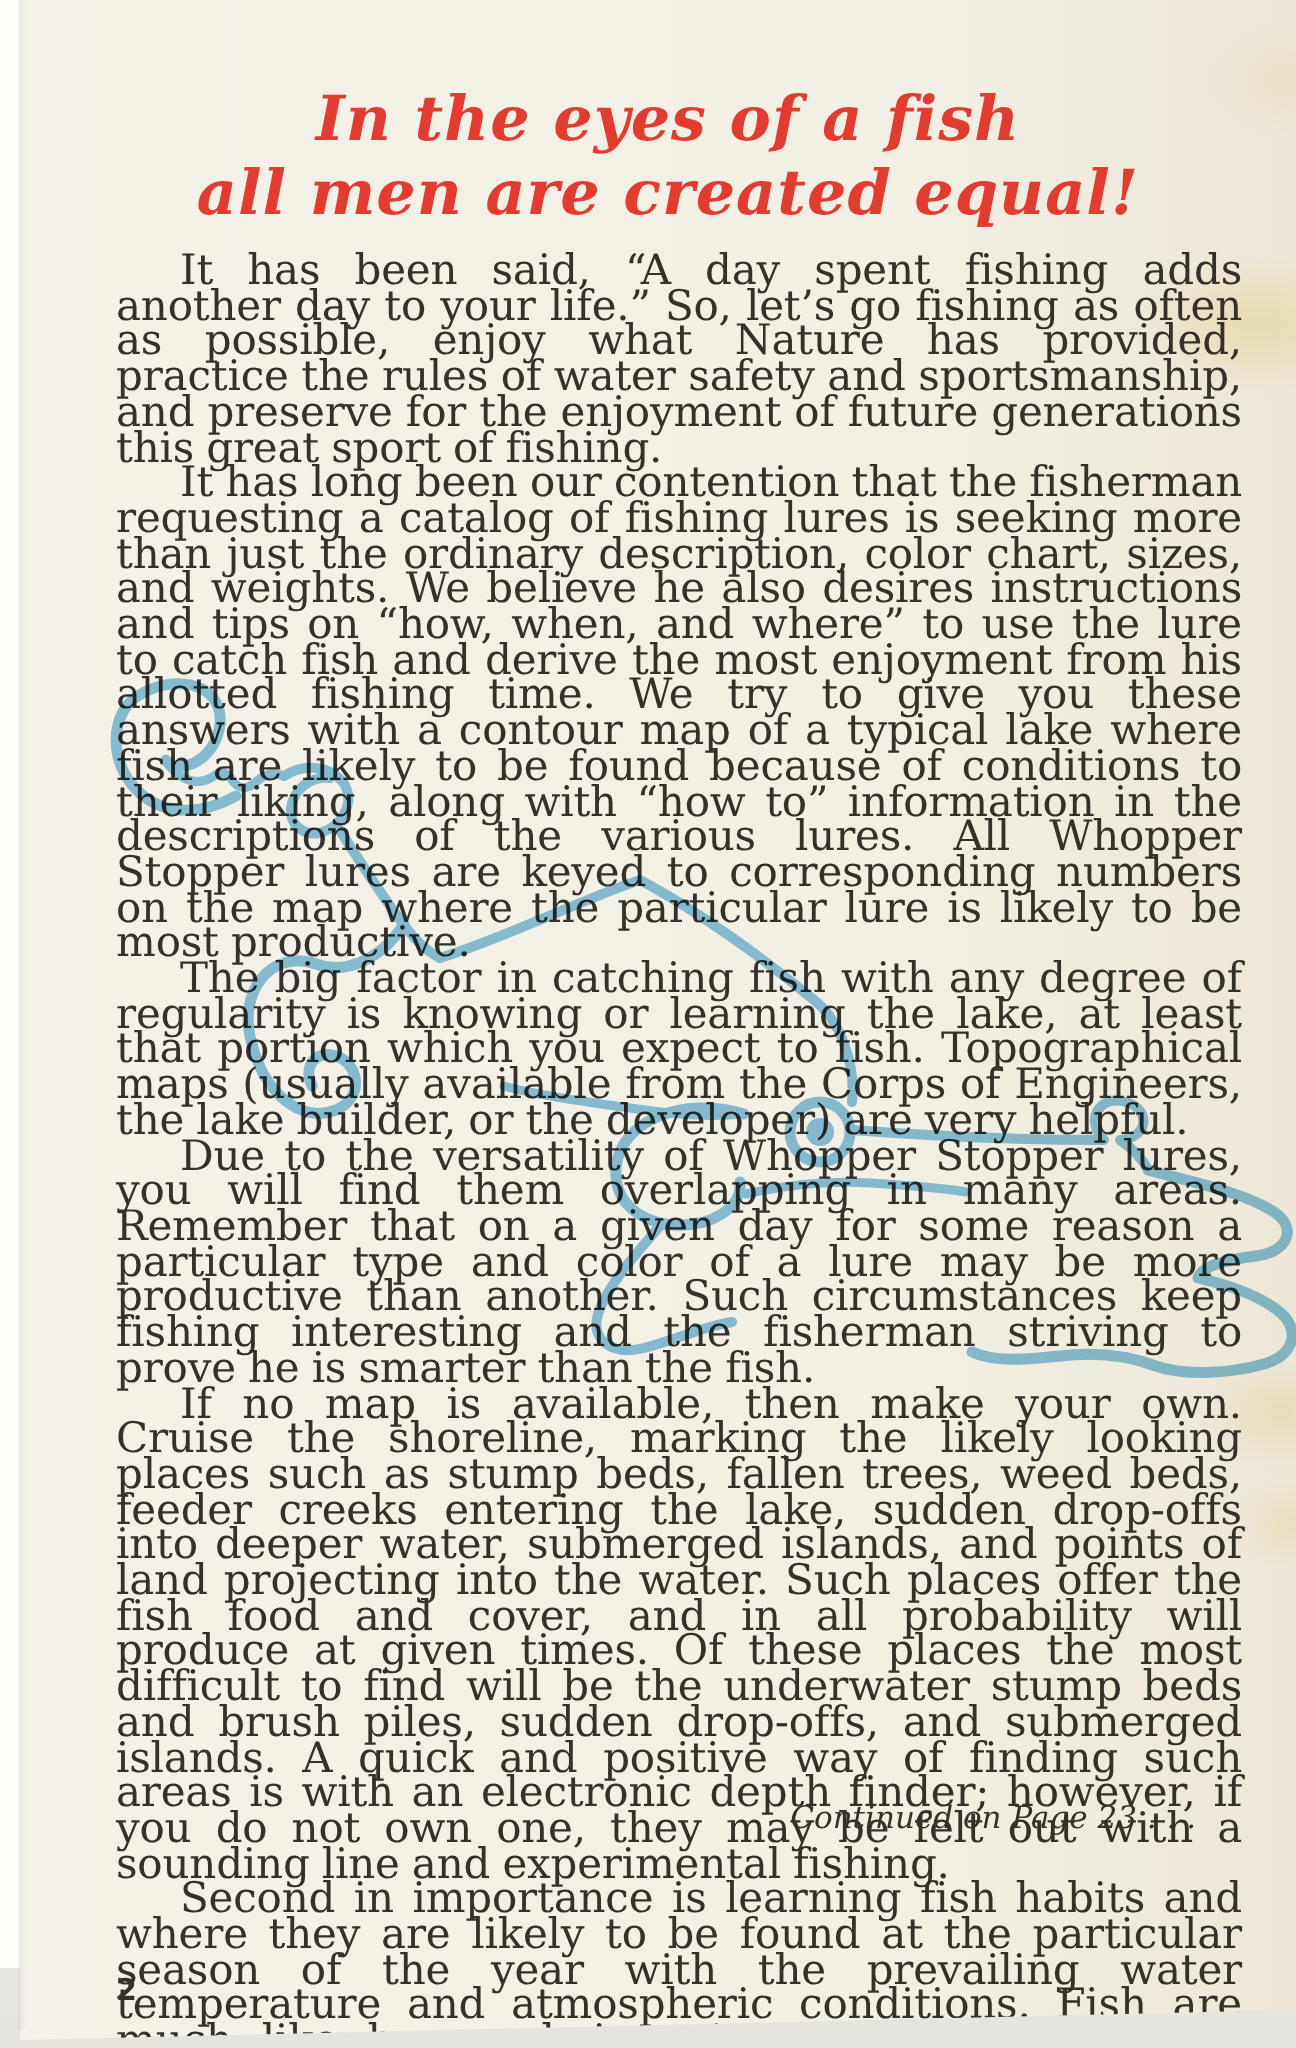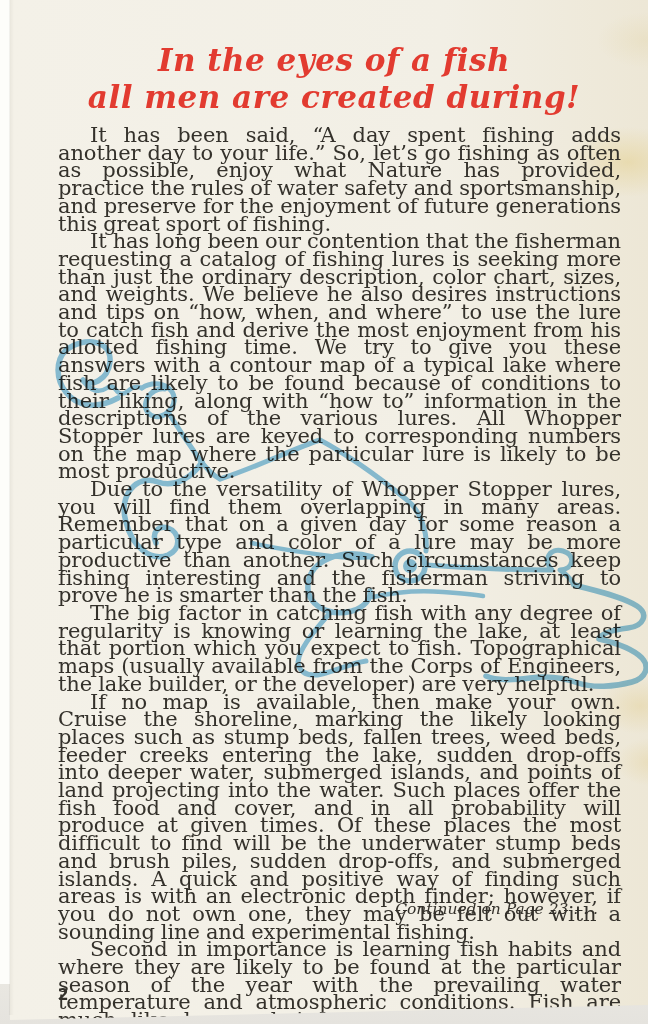--- a/index.html
+++ b/index.html
@@ -69,28 +69,28 @@
 </style>
 </head>
 <body>
 
 <div class="scan">
   <div class="under-page"></div>
 
   <div class="page">
     <h1 class="title">
       <span>In the eyes of a fish</span><br>
-      <span>all men are created during!</span>
+      <span>all men are created equal!</span>
     </h1>
 
     <div class="body-text">
       <p>It has been said, “A day spent fishing adds another day to your life.” So, let’s go fishing as often as possible, enjoy what Nature has provided, practice the rules of water safety and sportsmanship, and preserve for the enjoyment of future generations this great sport of fishing.</p>
       <p>It has long been our contention that the fisherman requesting a catalog of fishing lures is seeking more than just the ordinary description, color chart, sizes, and weights. We believe he also desires instructions and tips on “how, when, and where” to use the lure to catch fish and derive the most enjoyment from his allotted fishing time. We try to give you these answers with a contour map of a typical lake where fish are likely to be found because of conditions to their liking, along with “how to” information in the descriptions of the various lures. All Whopper Stopper lures are keyed to corresponding numbers on the map where the particular lure is likely to be most productive.</p>
+      <p>The big factor in catching fish with any degree of regularity is knowing or learning the lake, at least that portion which you expect to fish. Topographical maps (usually available from the Corps of Engineers, the lake builder, or the developer) are very helpful.</p>
       <p>Due to the versatility of Whopper Stopper lures, you will find them overlapping in many areas. Remember that on a given day for some reason a particular type and color of a lure may be more productive than another. Such circumstances keep fishing interesting and the fisherman striving to prove he is smarter than the fish.</p>
-      <p>The big factor in catching fish with any degree of regularity is knowing or learning the lake, at least that portion which you expect to fish. Topographical maps (usually available from the Corps of Engineers, the lake builder, or the developer) are very helpful.</p>
       <p>If no map is available, then make your own. Cruise the shoreline, marking the likely looking places such as stump beds, fallen trees, weed beds, feeder creeks entering the lake, sudden drop-offs into deeper water, submerged islands, and points of land projecting into the water. Such places offer the fish food and cover, and in all probability will produce at given times. Of these places the most difficult to find will be the underwater stump beds and brush piles, sudden drop-offs, and submerged islands. A quick and positive way of finding such areas is with an electronic depth finder; however, if you do not own one, they may be felt out with a sounding line and experimental fishing.</p>
       <p>Second in importance is learning fish habits and where they are likely to be found at the particular season of the year with the prevailing water temperature and atmospheric conditions. Fish are much like human beings in that they like to be comfortable as much of the time as possible. Generally speaking they will be found in the shallows in spring and fall, in the cooler depths in the summer, and the warmer depths in winter. During the hot summer months fish, and especially bass, will congregate in the cool deep areas during the heat of the day and when they are not actively feeding. From these holding or resting places they generally move out in late afternoon, at night, and early morning and scatter in search of food. During these hours it is simply a matter of fishing the shallow feeding areas with the best suited lure</p>
     </div>
 
     <div class="footer-pagenum">2</div>
     <div class="footer-continued">Continued on Page 23 . . .</div>
   </div>
 
   <div class="left-crease"></div>
 

